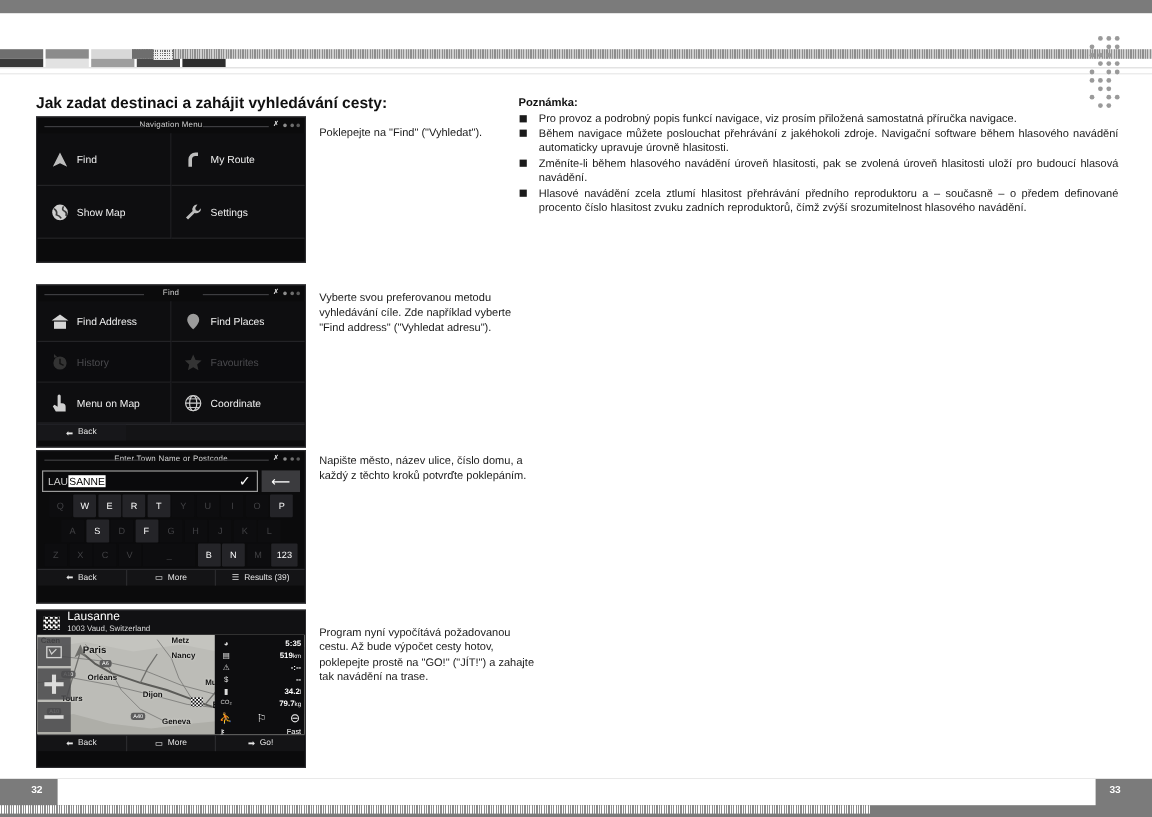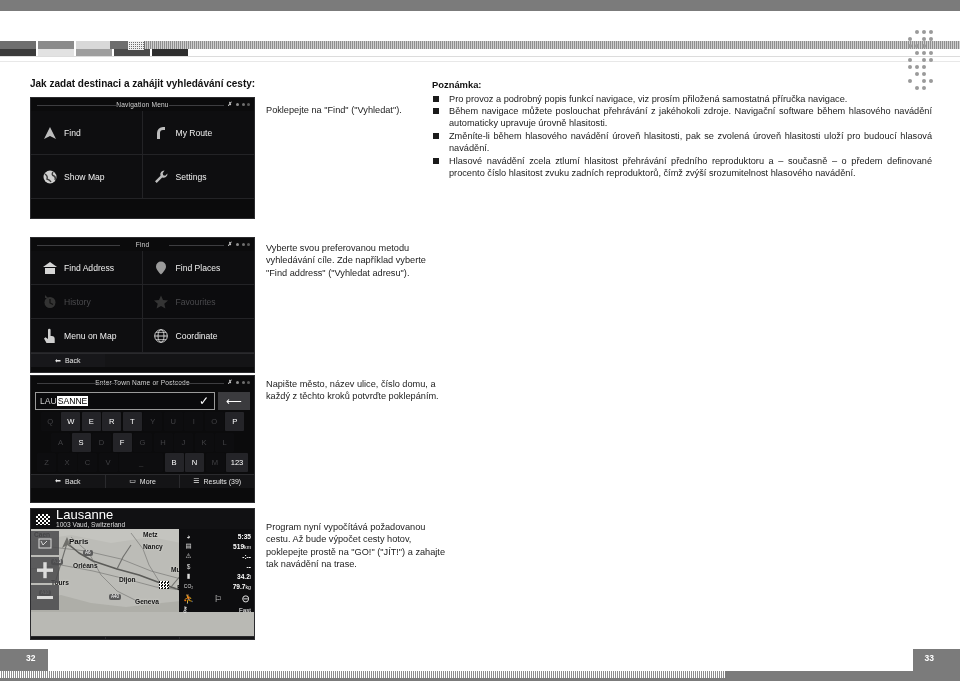--- a/index.html
+++ b/index.html
@@ -37,21 +37,21 @@
   .hairline { position:absolute; left:0; top:56px; width:960px; height:1px; background:#dcdcdc; }
   .hairline2 { position:absolute; left:0; top:61px; width:960px; height:1px; background:#e8e8e8; }
 
   
   .dots { position:absolute; right:8px; top:30px; width:62px; height:70px; }
   .dots i { position:absolute; width:4px; height:4px; border-radius:50%; background:#9a9a9a; display:block; }
 
   
   .lead {
     position:absolute; left:30px; top:78px;
-    font-size:10px; font-weight:bold; color:#111;
+    font-size:13px; font-weight:bold; color:#111;
   }
 
   .caption { position:absolute; font-size:9.2px; line-height:12.4px; color:#1b1b1b; }
 
   
   .note { position:absolute; left:432px; top:79px; width:500px; }
   .note h4 { font-size:9.4px; font-weight:bold; color:#111; margin-bottom:2.5px; }
   .note ul { list-style:none; }
   .note li {
     position:relative; padding-left:17px; font-size:9.2px; line-height:12.2px;
@@ -136,23 +136,23 @@
 
   
   #dev-map { left:30px; top:508px; width:225px; height:132px; }
   .map-head { display:flex; align-items:center; gap:6px; height:20px; padding:0 5px; background:#111113; }
   .map-head .flag { width:14px; height:11px;
     background:
       repeating-conic-gradient(#fff 0% 25%, #111 0% 50%) 0 0/4px 4px;
     border:0;
   }
   .map-head .ttl { line-height:9px; }
-  .map-head .ttl .l1 { font-size:13px; color:#fff; }
+  .map-head .ttl .l1 { font-size:10px; color:#fff; }
   .map-head .ttl .l2 { font-size:6.6px; color:#ddd; margin-top:1px; }
-  .map-body { position:relative; height:107px; background:#b9b9b4; overflow:hidden; }
+  .map-body { position:relative; height:83px; background:#b9b9b4; overflow:hidden; }
   .map-canvas { position:absolute; inset:0; }
   .map-label { position:absolute; font-size:6.6px; color:#111; font-weight:bold; text-shadow:0 0 2px #e6e6e2; }
   .map-shield {
     position:absolute; font-size:4.6px; color:#fff; background:#5c5c5c; border-radius:2px;
     padding:0 2px; line-height:6px;
   }
   .map-ctrls { position:absolute; left:0; top:0; width:28px; height:83px; }
   .map-ctrl { position:absolute; left:0; width:28px; background:#4b4b4d; opacity:.85; }
   .map-info {
     position:absolute; right:0; top:0; width:75px; height:83px; background:#0d0d0f;

